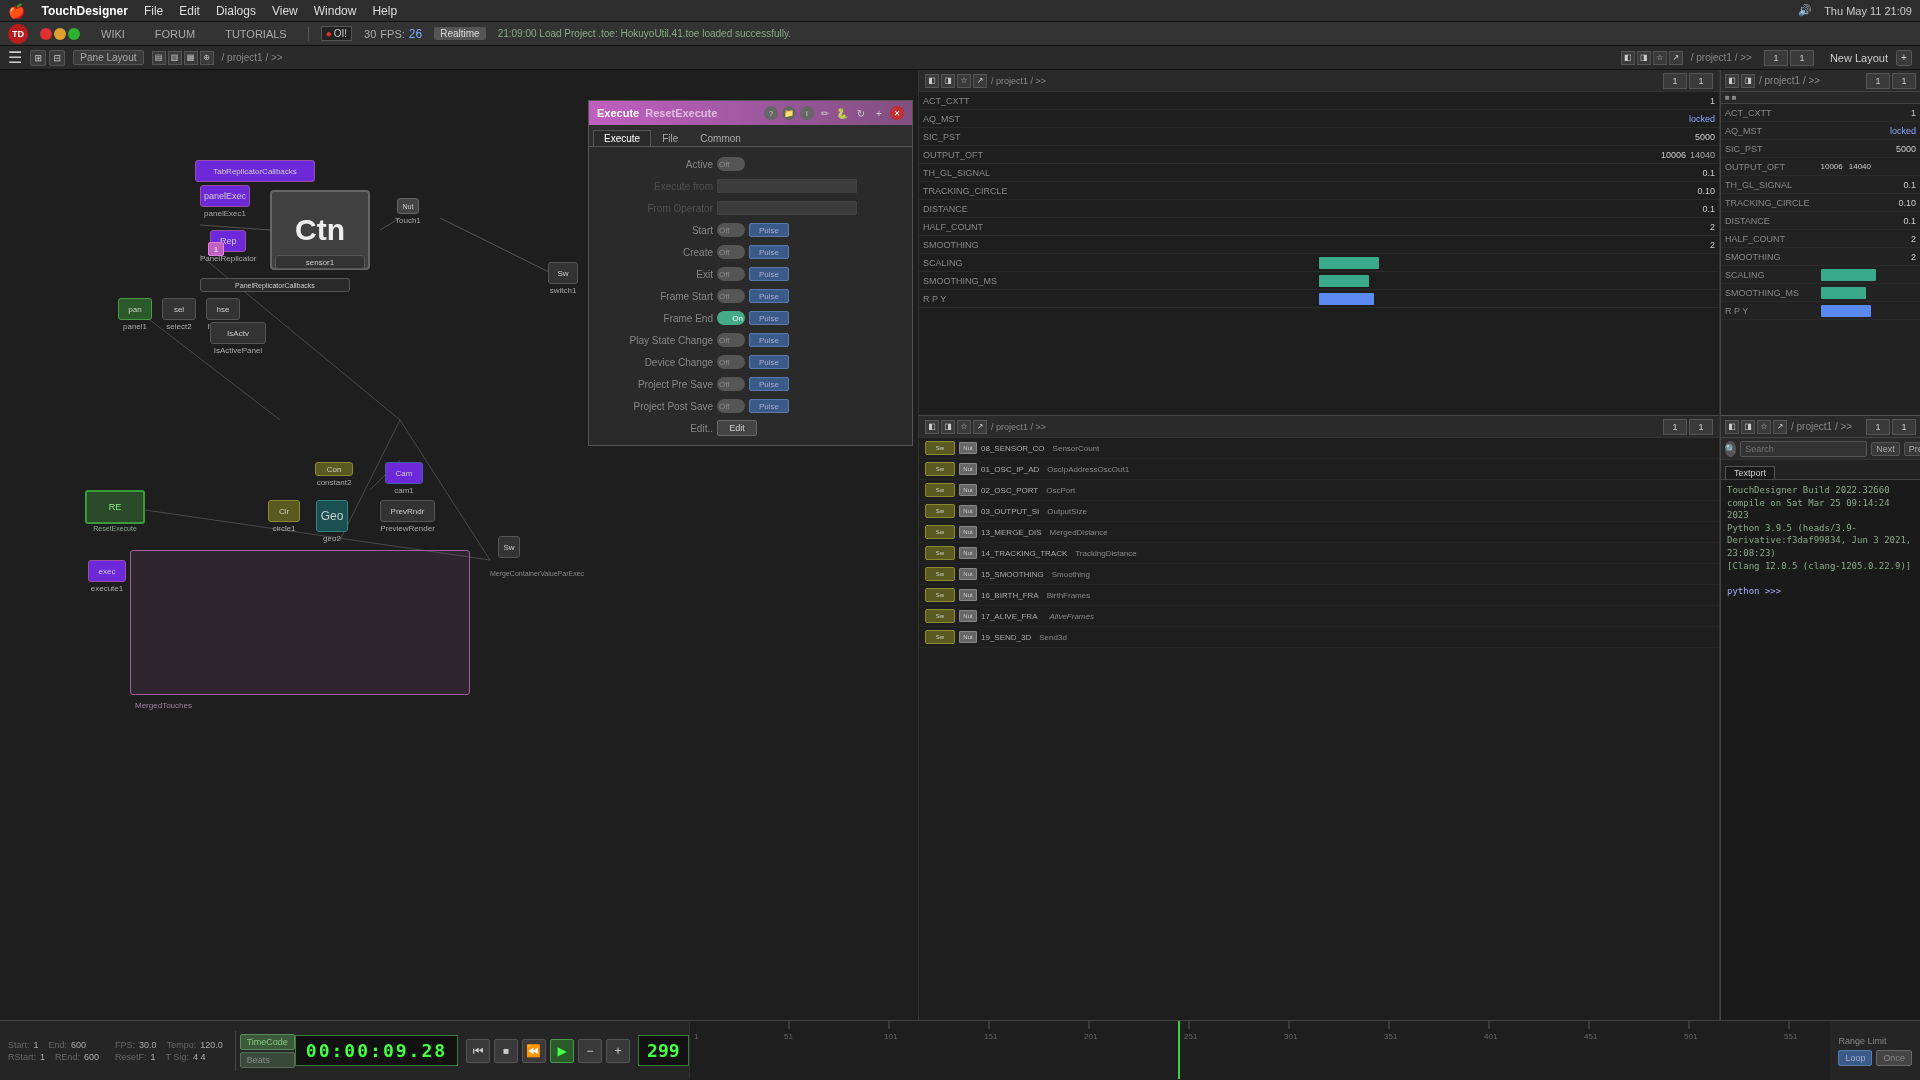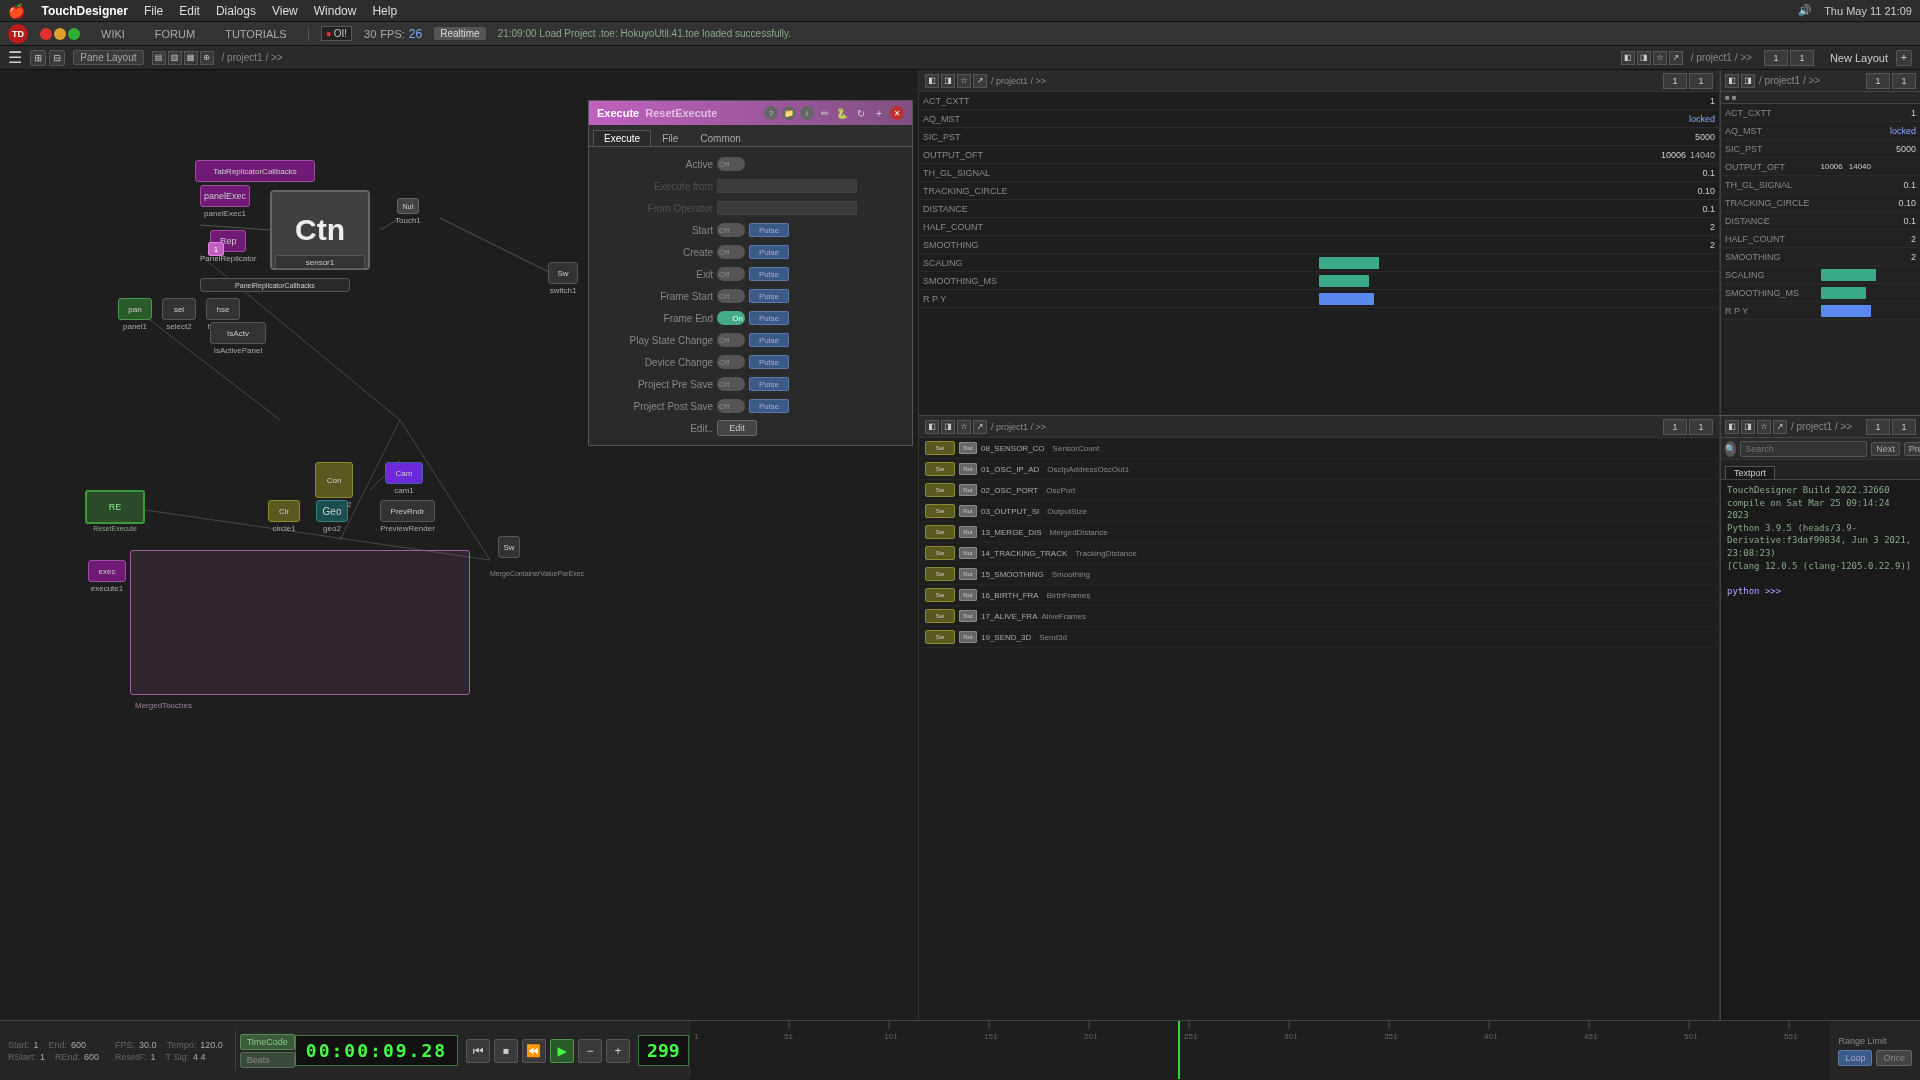--- a/index.html
+++ b/index.html
@@ -153,21 +153,21 @@
       display: flex;
       align-items: center;
       justify-content: center;
       font-size: 30px;
       font-weight: bold;
       color: #eee;
     }
 
     
     .pink-node {
-      background: #701a75;
+      background: #6d28d9;
       border: 1px solid #9a50a0;
     }
     .green-node {
       background: #2a5a2a;
       border: 1px solid #4a9a4a;
     }
     .yellow-node {
       background: #5a5a20;
       border: 1px solid #8a8a30;
     }
@@ -802,34 +802,34 @@
     <div class="node-box dark-node" style="width:56px;height:22px;font-size:8px;">IsActv</div>
     <div class="node-label">IsActivePanel</div>
   </div>
 
   <div style="position:absolute;left:85px;top:420px;">
     <div style="width:60px;height:34px;background:#2a4a2a;border:2px solid #3a9a3a;border-radius:3px;display:flex;align-items:center;justify-content:center;font-size:9px;color:#8e8;">RE</div>
     <div style="font-size:7px;color:#8a8;text-align:center;margin-top:1px;">ResetExecute</div>
   </div>
 
   <div class="node" style="left:315px;top:392px;">
-    <div class="node-box yellow-node" style="width:38px;height:36px;font-size:8px;">Con</div>
+    <div class="node-box yellow-node" style="width:38px;height:14px;font-size:8px;">Con</div>
     <div class="node-label">constant2</div>
   </div>
   <div class="node" style="left:385px;top:392px;">
     <div class="node-box blue-node" style="width:38px;height:22px;font-size:8px;">Cam</div>
     <div class="node-label">cam1</div>
   </div>
 
   <div class="node" style="left:268px;top:430px;">
     <div class="node-box yellow-node" style="width:32px;height:22px;font-size:8px;">Cir</div>
     <div class="node-label">circle1</div>
   </div>
   <div class="node" style="left:316px;top:430px;">
-    <div class="node-box teal-node" style="width:32px;height:22px;font-size:10px;">Geo</div>
+    <div class="node-box teal-node" style="width:32px;height:32px;font-size:12px;">Geo</div>
     <div class="node-label">geo2</div>
   </div>
 
   <div class="node" style="left:380px;top:430px;">
     <div class="node-box dark-node" style="width:55px;height:22px;font-size:8px;">PrevRndr</div>
     <div class="node-label">PreviewRender</div>
   </div>
 
   <div class="merged-area">
     <div class="merged-label">MergedTouches</div>
@@ -1224,21 +1224,21 @@
   <div class="ops-node-row">
     <div class="node-chip" style="background:#5a5a20;border:1px solid #8a8a30;font-size:6px;color:#ccc;">Sw</div>
     <div class="nut-icon">Nut</div>
     <span style="font-size:8px;color:#aaa;">16_BIRTH_FRA</span>
     <span style="font-size:8px;color:#888;margin-left:4px;">BirthFrames</span>
   </div>
   <div class="ops-node-row">
     <div class="node-chip" style="background:#5a5a20;border:1px solid #8a8a30;font-size:6px;color:#ccc;">Sw</div>
     <div class="nut-icon">Nut</div>
     <span style="font-size:8px;color:#aaa;">17_ALIVE_FRA</span>
-    <span style="font-size:8px;color:#888;margin-left:0;">AliveFrames</span>
+    <span style="font-size:8px;color:#888;margin-left:8px;font-style:italic;">AliveFrames</span>
   </div>
   <div class="ops-node-row">
     <div class="node-chip" style="background:#5a5a20;border:1px solid #8a8a30;font-size:6px;color:#ccc;">Sw</div>
     <div class="nut-icon">Nut</div>
     <span style="font-size:8px;color:#aaa;">19_SEND_3D</span>
     <span style="font-size:8px;color:#888;margin-left:4px;">Send3d</span>
   </div>
 </div>
 
 <div id="timeline">

